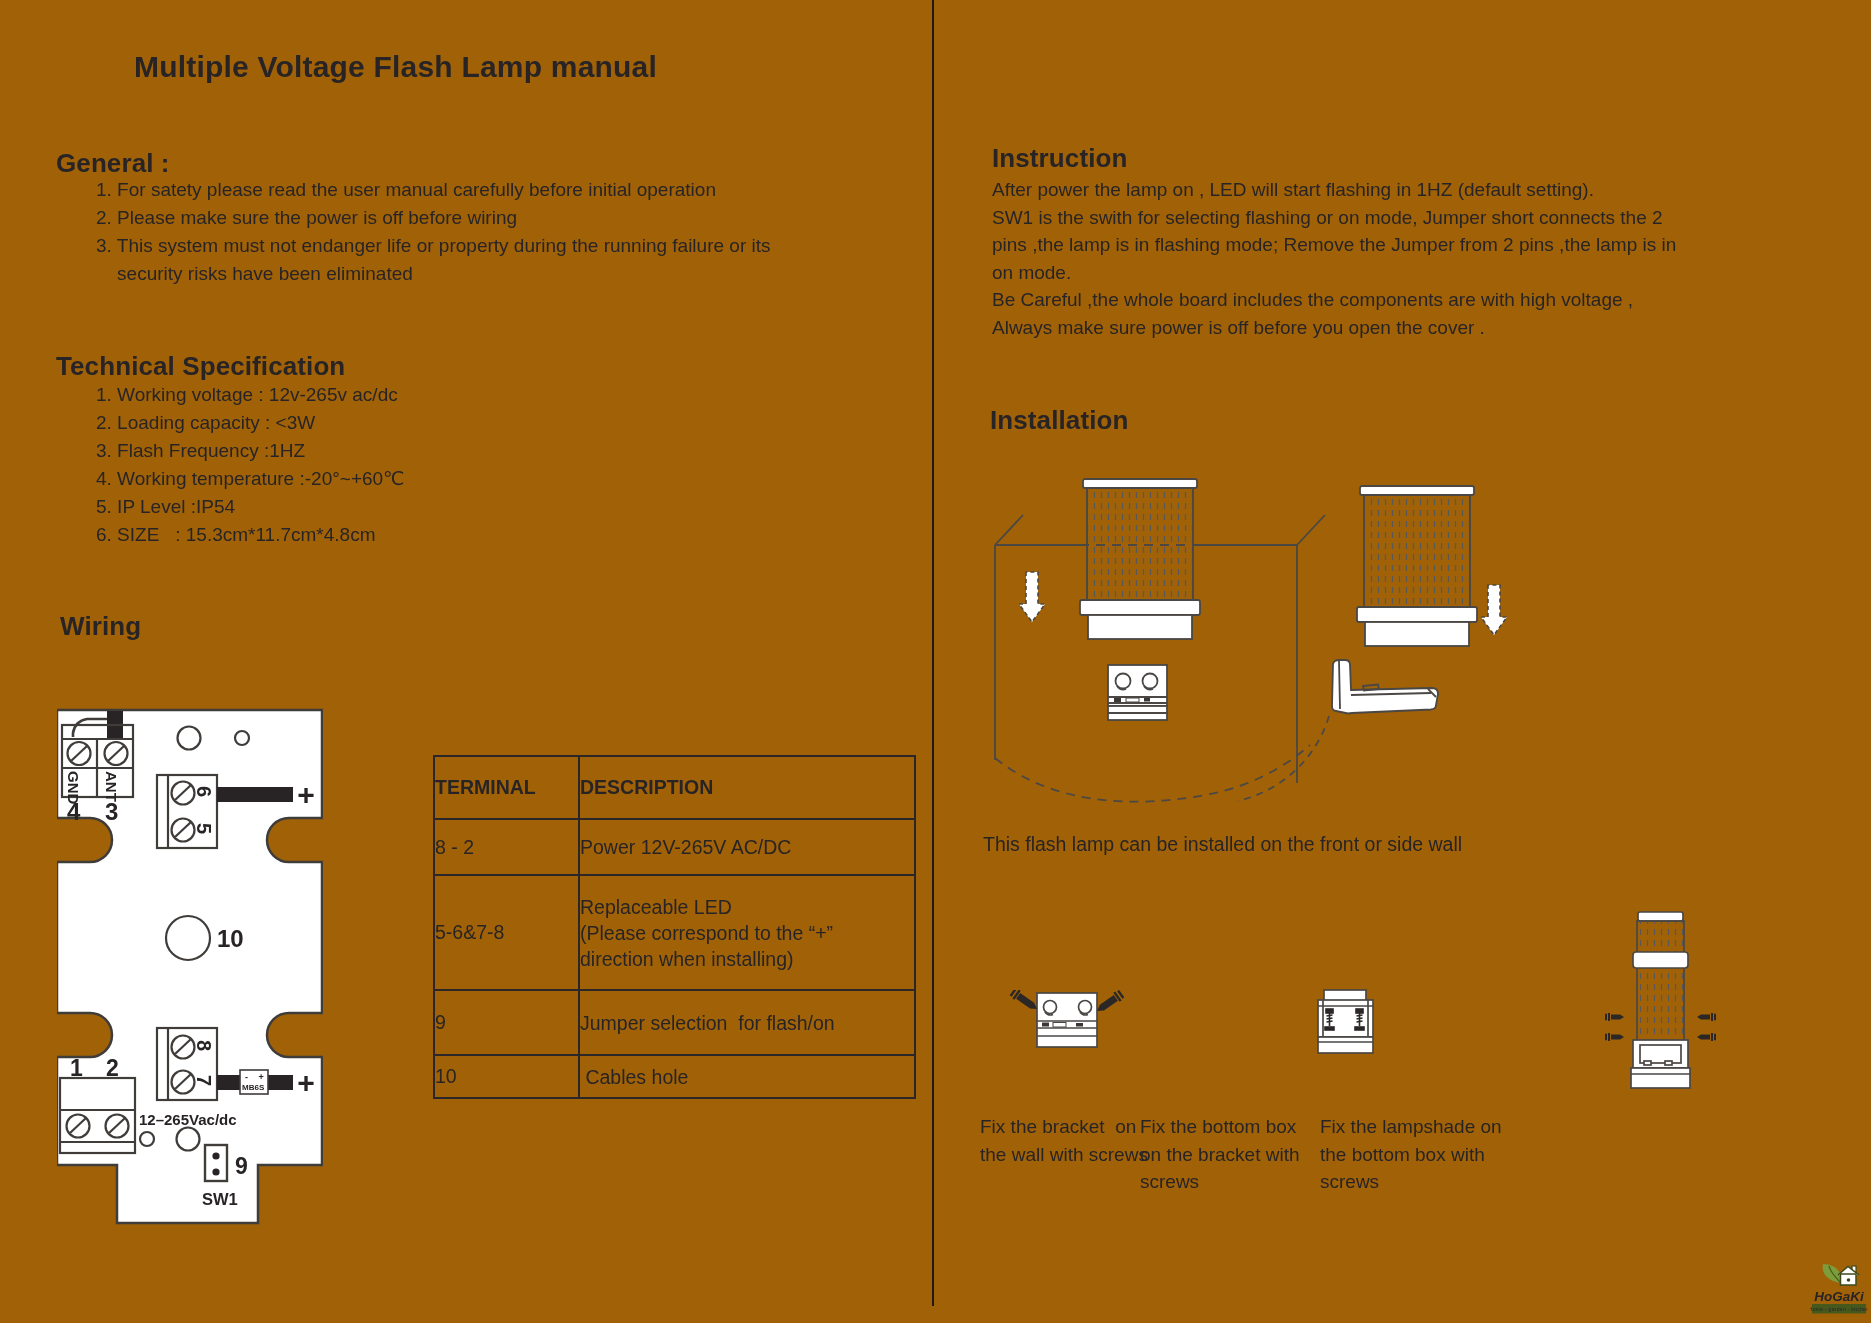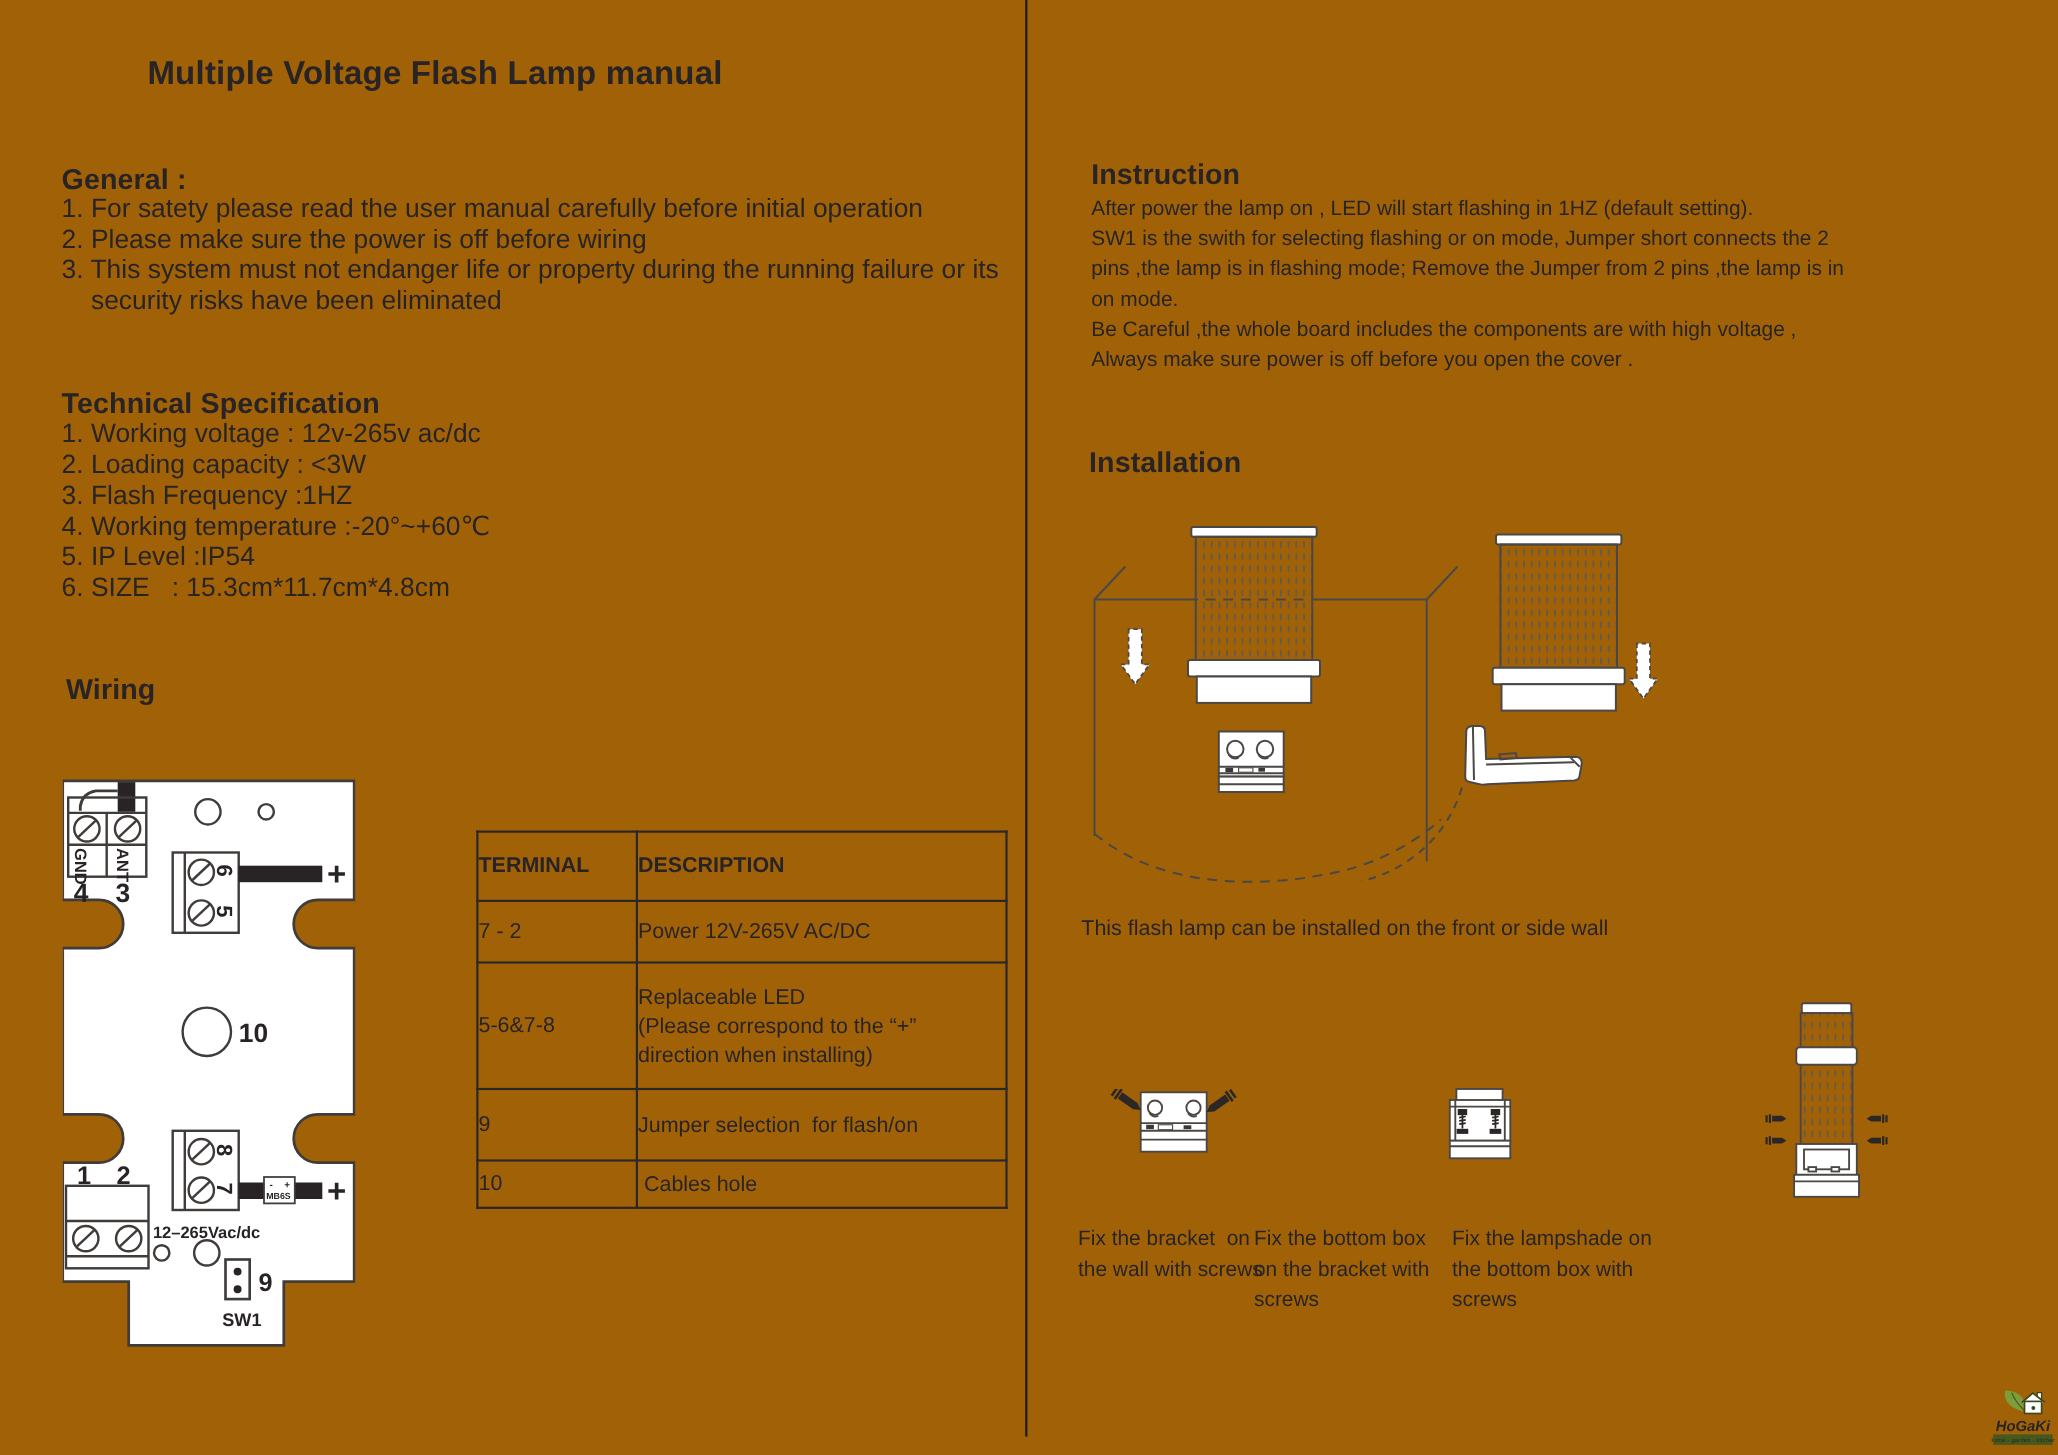--- a/index.html
+++ b/index.html
@@ -2,21 +2,21 @@
 <html><head>
 <meta charset="utf-8">
 <style>
   html,body{margin:0;padding:0;background:#ffffff;}
   .page{position:relative;width:1871px;height:1323px;background:#a16207;overflow:hidden;
         font-family:"Liberation Sans","DejaVu Sans",sans-serif;color:#282425;}
   .abs{position:absolute;}
   .vdiv{position:absolute;left:932px;top:0;width:2px;height:1306px;background:#1c1a1a;}
   .title{left:134px;top:50px;font-size:30px;font-weight:700;letter-spacing:.2px;margin:0;}
   .sec-h{font-size:26px;font-weight:700;letter-spacing:.1px;}
-  .lines div{font-size:24px;line-height:28px;white-space:pre;}
+  .lines div{font-size:19px;line-height:28px;white-space:pre;margin-left:40px;}
   .body-pre{font-size:19px;line-height:27.6px;white-space:pre;}
   .note{font-size:19.5px;}
   .cap{font-size:19px;line-height:27.5px;white-space:pre;}
   table.term{border-collapse:collapse;table-layout:fixed;margin-left:36px;}
   table.term td,table.term th{border:2px solid #2b2728;font-size:19.5px;vertical-align:middle;
         padding:0;color:#282425;}
   table.term th{font-weight:700;}
   th.c1,td.c1{width:143px;text-align:left;padding-left:10px;}
   th.c2,td.c2{width:334px;}
   th.c2{text-align:left;}
@@ -139,21 +139,21 @@
     </g>
   </svg>
 
   <table class="term abs" style="left:397px;top:755px">
     <tbody>
         <tr style="height:63px">
       <th class="c1">TERMINAL</th>
       <th class="c2">DESCRIPTION</th>
     </tr>
     <tr style="height:56px">
-      <td class="c1">7 - 2</td>
+      <td class="c1">8 - 2</td>
       <td class="c2">Power 12V-265V AC/DC</td>
     </tr>
     <tr style="height:115px">
       <td class="c1">5-6&amp;7-8</td>
       <td class="c2">Replaceable LED
 (Please correspond to the “+”
 direction when installing)</td>
     </tr>
     <tr style="height:65px">
       <td class="c1">9</td>

